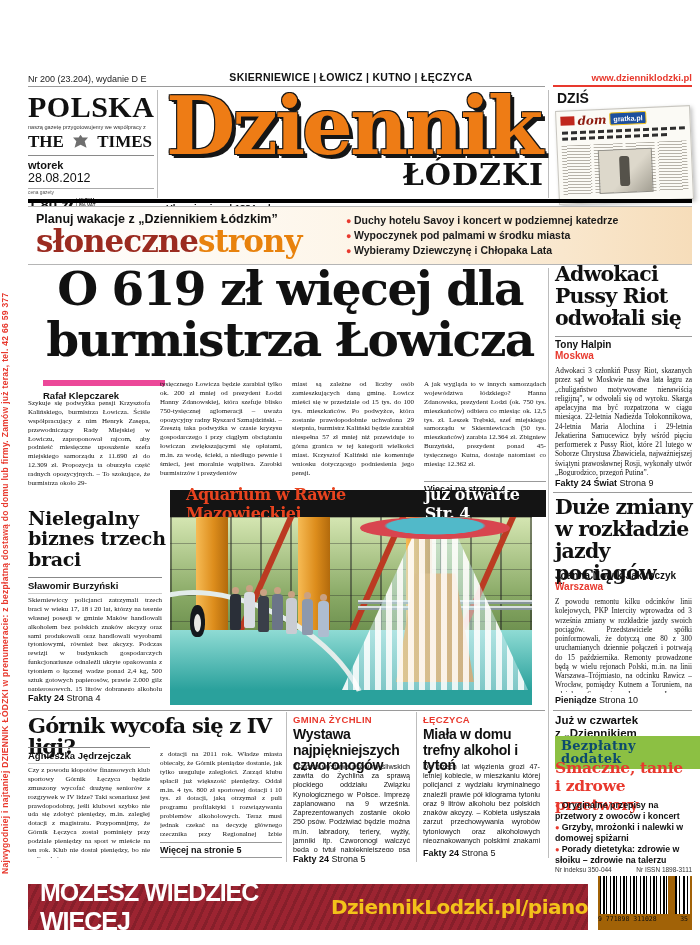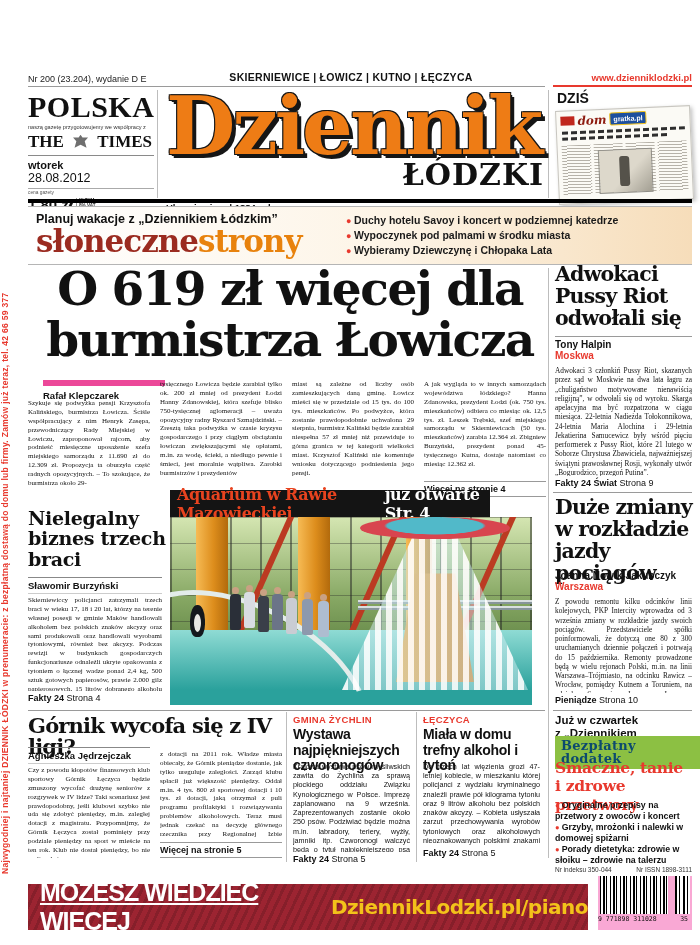--- a/index.html
+++ b/index.html
@@ -87,22 +87,22 @@
 
   
   #ill-h{left:28px;top:508px;width:142px;font:bold 19px/1.07 "DejaVu Serif",serif;letter-spacing:-.3px;}
   #ill-byline{left:28px;top:577px;width:134px;border-top:1px solid #888;border-bottom:1px solid #ccc;
               padding:2px 0;font:bold 9.5px "Liberation Sans",sans-serif;}
   #ill-body{left:28px;top:596px;width:134px;height:95px;font:7px/1.27 "Liberation Serif",serif;}
   .foot{font:9px "Liberation Sans",sans-serif;} .foot b{font-weight:bold;}
   #ill-foot{left:28px;top:693px;}
 
   
-  #aqua-bar{left:170px;top:490px;width:320px;height:27px;background:#141414;display:flex;align-items:center;
-            gap:5px;padding-left:7px;box-sizing:border-box;}
+  #aqua-bar{left:170px;top:490px;width:376px;height:27px;background:#141414;display:flex;align-items:center;
+            gap:5px;padding-left:16px;box-sizing:border-box;}
   #aqua-bar .red{font:bold 16px "DejaVu Serif",serif;color:#e8431f;letter-spacing:-.5px;}
   #aqua-bar .wht{font:bold 16px "DejaVu Serif",serif;color:#fff;letter-spacing:-.5px;}
   #photo{left:170px;top:517px;width:362px;height:188px;overflow:hidden;background:linear-gradient(180deg,#9db877 0 60%,#35a7a2 60% 100%);}
   .ph-glass{position:absolute;left:0;top:0;right:0;height:62%;
             background:linear-gradient(180deg,#d5e6b2 0,#86a763 70%,#6c8f4e 100%);}
   .ph-mull{position:absolute;left:0;top:0;right:0;height:62%;
            background:repeating-linear-gradient(90deg,rgba(35,35,35,.5) 0 2px,transparent 2px 30px),
                       repeating-linear-gradient(180deg,rgba(35,35,35,.35) 0 1px,transparent 1px 26px);}
   .ph-pillar{position:absolute;top:0;height:74%;width:32px;background:linear-gradient(90deg,#f6bb55,#dd8d1c 55%,#b26a0c);}
   .ph-beam{position:absolute;top:-12%;height:120%;width:6px;background:#bb3a22;transform:rotate(24deg);}
@@ -164,33 +164,33 @@
   #sup-rule{left:553px;top:710px;width:139px;}
   #sup-top{left:555px;top:714px;width:137px;font:bold 11.5px/1.15 "Liberation Sans",sans-serif;}
   #sup-badge{left:555px;top:736px;background:#8cc043;color:#0c4a6e;font:bold 13px/1 "DejaVu Serif",serif;
              padding:3px 6px 4px;letter-spacing:.3px;}
   #sup-title{left:555px;top:759px;width:137px;color:#e8392e;font:bold 15.5px/1.18 "DejaVu Serif",serif;letter-spacing:-.3px;}
   #sup-bullets{left:555px;top:800px;width:137px;margin:0;padding:0;list-style:none;}
   #sup-bullets li{font:bold 8.8px/1.2 "Liberation Sans",sans-serif;margin-bottom:1px;}
   #sup-bullets li::before{content:"● ";color:#e8392e;font-size:7.5px;}
   #index-row{left:555px;top:866px;width:137px;display:flex;justify-content:space-between;
              font:6.5px "Liberation Sans",sans-serif;color:#333;}
-  #barcode{left:598px;top:876px;width:94px;height:54px;background:#f9a8d4;}
+  #barcode{left:598px;top:876px;width:94px;height:54px;background:#a16207;}
   .bars-main{position:absolute;left:2px;top:0;width:68px;height:38px;
              background:repeating-linear-gradient(90deg,#000 0 1px,#fff 1px 3px,#000 3px 5px,#fff 5px 6px,#000 6px 7px,#fff 7px 10px);}
   .bars-addon{position:absolute;right:2px;top:0;width:15px;height:38px;
               background:repeating-linear-gradient(90deg,#000 0 2px,#fff 2px 4px,#000 4px 5px,#fff 5px 8px);}
   .bc-digits{position:absolute;left:0;top:39px;font:6.5px "DejaVu Sans Mono",monospace;}
   .bc-addon-digits{position:absolute;right:4px;top:39px;font:6.5px "DejaVu Sans Mono",monospace;}
 
   
   #banner{left:28px;top:884px;width:560px;height:46px;background:#9c2431;display:flex;align-items:center;
           gap:12px;padding-left:12px;box-sizing:border-box;
           background-image:repeating-linear-gradient(115deg,rgba(0,0,0,.14) 0 3px,transparent 3px 8px);}
-  #banner .wht{font:bold 25px "Liberation Sans",sans-serif;color:#fff;letter-spacing:-1px;text-decoration:underline;}
+  #banner .wht{font:bold 25px "Liberation Sans",sans-serif;color:#fff;letter-spacing:-1px;}
   #banner .yel{font:bold 20px "DejaVu Sans",sans-serif;color:#f3c21a;letter-spacing:-.5px;}
 </style>
 </head>
 <body>
 
 <div id="paper">
 
   <div class="abs" id="rot-left">Najwygodniej i najtaniej DZIENNIK ŁÓDZKI w prenumeracie: z bezpłatną dostawą do domu lub firmy. Zamów już teraz, tel. 42 66 59 377</div>
 
   <div class="abs" id="issue">Nr 200 (23.204), wydanie D E</div>

